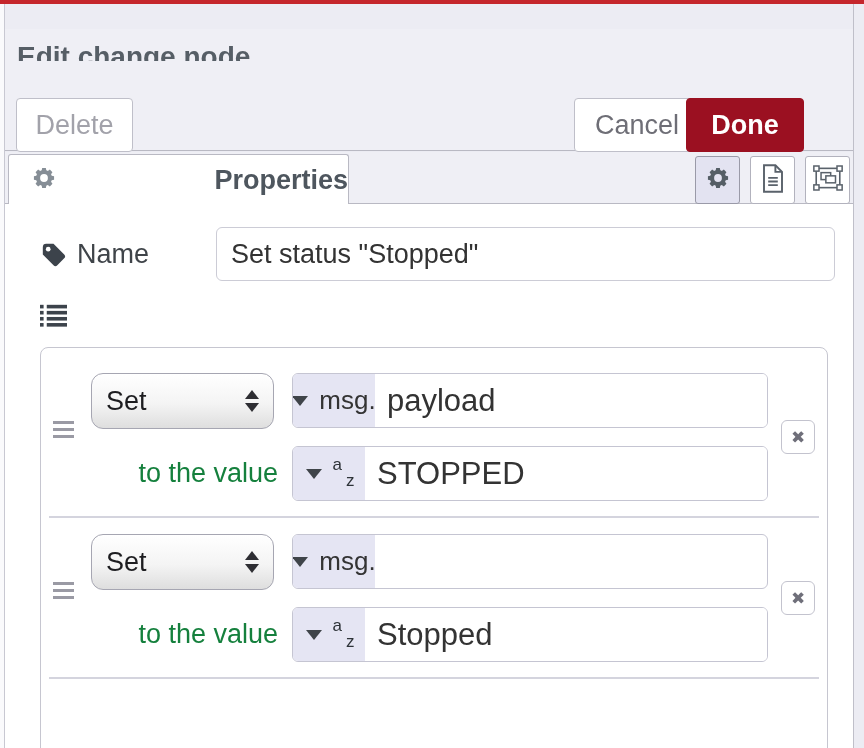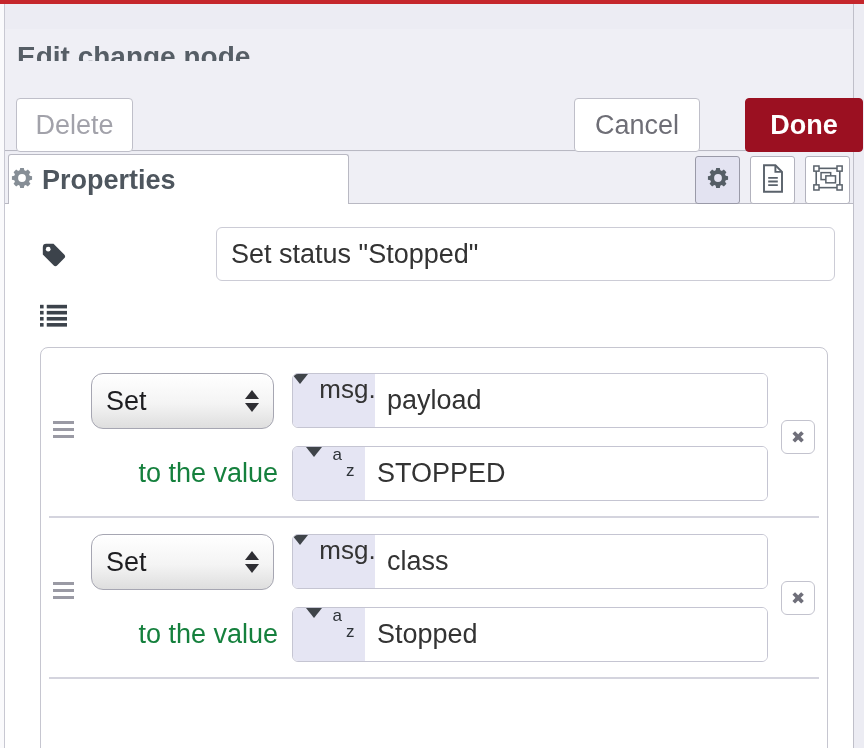--- a/index.html
+++ b/index.html
@@ -13,25 +13,25 @@
 
   
   .hdr { position:absolute; left:0; top:0; width:100%; height:56px; background:#efeff5; border-bottom:1px solid #d2d2dc;margin-top:25px; }
   .hdr-title { position:absolute; left:12px; top:0; line-height:56px; font-size:28px; font-weight:bold; color:#565e66; }
 
   
   .toolbar { position:absolute; left:0; top:57px; width:100%; height:90px; background:#efeff5; border-bottom:1px solid #b9b9c3; }
   .btn { position:absolute; top:17px; height:54px; border:1px solid #bfbfc9; border-radius:4px; background:#fff; font-family:"Liberation Sans",sans-serif; font-size:27px; text-align:center; cursor:pointer;margin-top:20px; }
   .btn-delete { left:11px; width:117px; color:#a2a2aa; }
   .btn-cancel { left:569px; width:126px; color:#6e6e76; }
-  .btn-done { left:740px; width:118px; background:#9b1021; border-color:#9b1021; color:#fff; font-weight:600; }
+  .btn-done { left:681px; width:118px; background:#9b1021; border-color:#9b1021; color:#fff; font-weight:600; }
 
   
   .tabbar { position:absolute; left:0; top:148px; width:100%; height:52px; background:#efeff5; border-bottom:1px solid #b9b9c3; }
-  .tab { position:absolute; left:3px; top:2px; width:341px; height:51px; background:#fff; border:1px solid #b9b9c3; border-bottom:none; border-radius:3px 3px 0 0; display:flex; align-items:center; gap:7px; cursor:pointer; }
+  .tab { position:absolute; left:3px; top:2px; width:341px; height:51px; background:#fff; border:1px solid #b9b9c3; border-bottom:none; border-radius:3px 3px 0 0; display:flex; align-items:center; gap:7px; padding-left:22px; cursor:pointer;justify-content:space-between; }
   .tab-label { font-size:27px; font-weight:bold; color:#4e565e; }
   .icon-btn { position:absolute; top:4px; width:45px; height:48px; background:#fff; border:1px solid #b2b2bd; border-radius:3px; display:flex; align-items:center; justify-content:center; cursor:pointer; }
   .icon-btn.active { background:#e3e3f1; border-color:#9a9aa8; }
   .ib-gear { left:690px; } .ib-doc { left:745px; } .ib-group { left:800px; }
 
   
   .content { position:absolute; left:0; top:200px; width:848px; height:548px; background:#fff; }
   .frow-label { position:absolute; font-size:27px; color:#3f4449; }
   .txt-input { position:absolute; border:1px solid #ccccd6; border-radius:6px; font-family:"Liberation Sans",sans-serif; font-size:27px; color:#333; padding:0 14px; background:#fff; }
   .name-icon { position:absolute; left:35px; top:37px; }
@@ -50,28 +50,28 @@
   .handle span { display:block; height:3px; background:#9a9aa4; margin-bottom:4px; }
 
   .sel { position:absolute; left:50px; top:0; width:183px; height:56px; border:1px solid #a6a6b2; border-radius:12px; background:linear-gradient(#ffffff,#f4f4f4 55%,#dedede); box-shadow:inset 0 1px 0 #fff; display:flex; align-items:center; padding:0 14px; cursor:pointer; }
   .sel-text { flex:1; font-size:27px; color:#1d1d20; }
   .sel-arrows { display:flex; flex-direction:column; gap:4px; }
   .tri-up { width:0; height:0; border-left:7px solid transparent; border-right:7px solid transparent; border-bottom:9px solid #2e2e33; }
   .tri-down { width:0; height:0; border-left:7px solid transparent; border-right:7px solid transparent; border-top:9px solid #2e2e33; }
 
   .pgroup { position:absolute; left:251px; width:476px; height:55px; border:1px solid #c5c5d2; border-radius:6px; background:#fff; display:flex; overflow:hidden; }
   .pg-top { top:0; } .pg-bot { top:73px; }
-  .ptype { background:#e5e5f3; display:flex; align-items:flex-start; justify-content:center; gap:11px; cursor:pointer; }
+  .ptype { background:#e5e5f3; display:flex; align-items:center; justify-content:center; gap:11px; cursor:pointer; }
   .ptype-msg { width:82px; } .ptype-az { width:72px; }
   .caret { width:0; height:0; border-left:8px solid transparent; border-right:8px solid transparent; border-top:10px solid #3f4449; }
   .ptype-label { font-size:26px; color:#333; }
   .az { position:relative; width:20px; height:34px; font-size:17px; color:#2e3338; }
   .az .a { position:absolute; left:0; top:-2px; }
   .az .z { position:absolute; right:-2px; bottom:0; }
-  .pg-input { flex:1; border:none; outline:none; font-family:"Liberation Sans",sans-serif; font-size:27px; color:#333; padding:0 12px; min-width:0; }
+  .pg-input { flex:1; border:none; outline:none; font-family:"Liberation Sans",sans-serif; font-size:31px; color:#333; padding:0 12px; min-width:0; }
 
   .rlabel { position:absolute; left:60px; top:73px; width:177px; line-height:54px; text-align:right; font-size:27px; color:#15803d; }
   .xbtn { position:absolute; left:740px; top:47px; width:34px; height:34px; border:1px solid #c3c3ce; border-radius:6px; background:#fff; display:flex; align-items:center; justify-content:center; font-size:17px; color:#6f6f7a; cursor:pointer; }
 </style>
 </head>
 <body>
 
 <div class="screen">
   <div class="top-strip"></div>
   <div class="left-sliver"></div>
@@ -130,20 +130,21 @@
     </div>
 
     <div class="content">
 
       <span class="name-icon">
         <svg width="27" height="27" viewBox="0 0 24 24">
             <path d="M2.5 5.5a3 3 0 0 1 3-3h6.5l9.5 9.5a2.4 2.4 0 0 1 0 3.4l-6.1 6.1a2.4 2.4 0 0 1-3.4 0L2.5 12Z" fill="#3c434b"></path>
             <circle cx="7.3" cy="7.3" r="2.1" fill="#fff"></circle>
           </svg>
       </span>
+      <span class="frow-label name-label">Name</span>
       <input class="txt-input name-input" value="Set status &quot;Stopped&quot;" style="">
 
       <span class="rules-icon">
         <svg width="27" height="23" viewBox="0 0 24 20">
             <g fill="#3c434b">
               <rect x="0" y="0.5" width="3.2" height="3.2"></rect>
               <rect x="6" y="0.5" width="18" height="3.2"></rect>
               <rect x="0" y="5.9" width="3.2" height="3.2"></rect>
               <rect x="6" y="5.9" width="18" height="3.2"></rect>
               <rect x="0" y="11.3" width="3.2" height="3.2"></rect>
@@ -205,21 +206,20 @@
             <span class="sel-arrows">
                 <span class="tri-up"></span>
                 <span class="tri-down"></span>
               </span>
           </div>
           <div class="pgroup pg-top">
             <div class="ptype ptype-msg">
               <span class="caret"></span>
               <span class="ptype-label">msg.</span>
             </div>
-            <input class="pg-input" value="class" style="">
           </div>
           <span class="rlabel">to the value</span>
           <div class="pgroup pg-bot">
             <div class="ptype ptype-az">
               <span class="caret"></span>
               <span class="az">
                   <span class="a">a</span>
                   <span class="z">z</span>
                 </span>
             </div>

